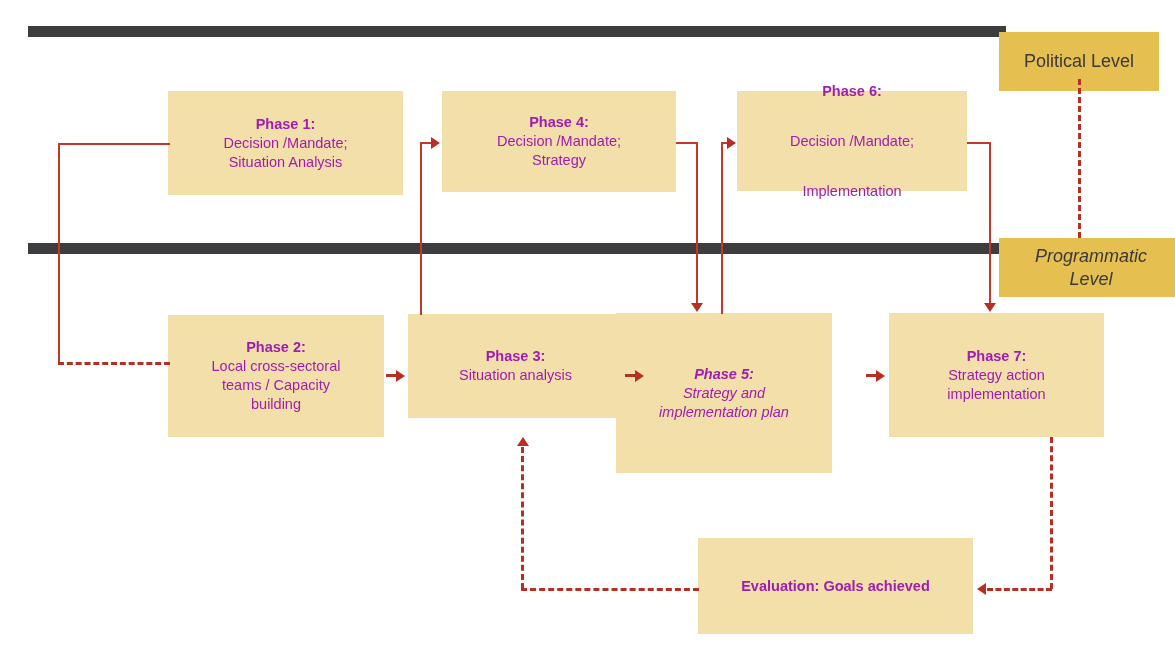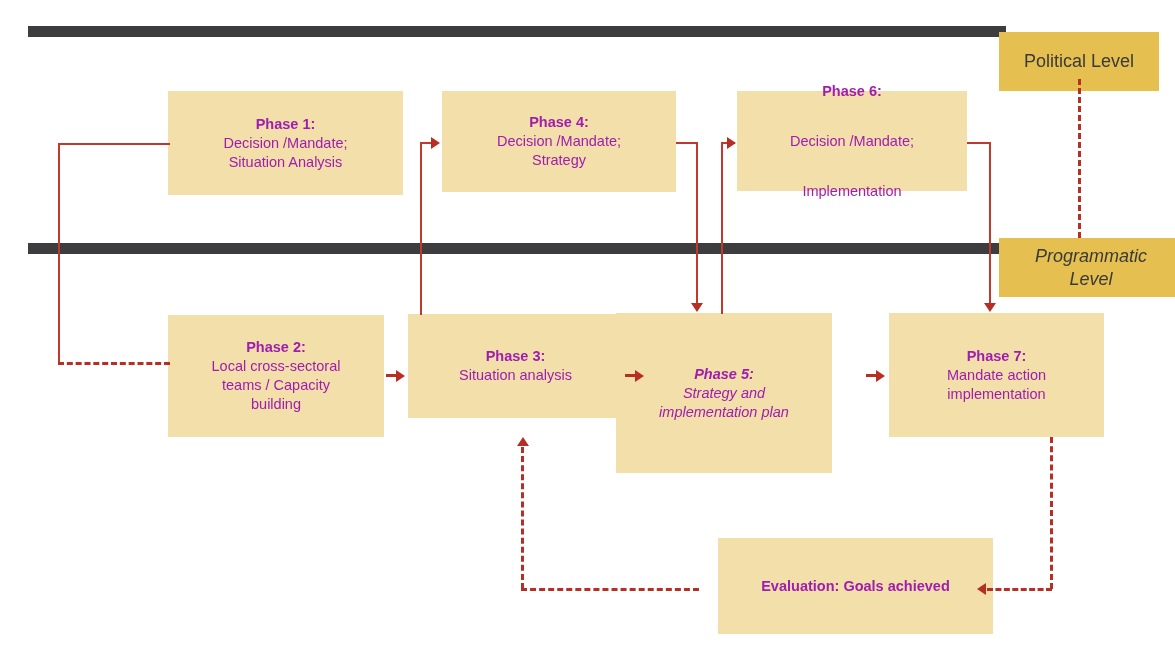--- a/index.html
+++ b/index.html
@@ -153,25 +153,25 @@
   </div>
 
   <div class="box" style="left:616px; top:313px; width:216px; height:160px;font-style:italic;">
     <span class="title">Phase 5:</span>
     <span class="body">Strategy and</span>
     <span class="body">implementation plan</span>
   </div>
 
   <div class="box" style="left:889px; top:313px; width:215px; height:124px;">
     <span class="title">Phase 7:</span>
-    <span class="body">Mandate action</span>
+    <span class="body">Strategy action</span>
     <span class="body">implementation</span>
   </div>
 
-  <div class="box single" style="left:698px; top:538px; width:275px; height:96px;margin-left:20px;">
+  <div class="box single" style="left:698px; top:538px; width:275px; height:96px;">
     <span class="title">Evaluation: Goals achieved</span>
   </div>
 
   <div class="seg h" style="left:58px; top:143px; width:112px;"></div>
   <div class="seg v" style="left:58px; top:143px; height:220px;"></div>
   <div class="seg dash-h" style="left:58px; top:362px; width:112px;"></div>
 
   <div class="seg dash-h" style="left:386px; top:374px; width:12px;"></div>
   <div class="arrow right" style="left:396px; top:370px;"></div>
 

